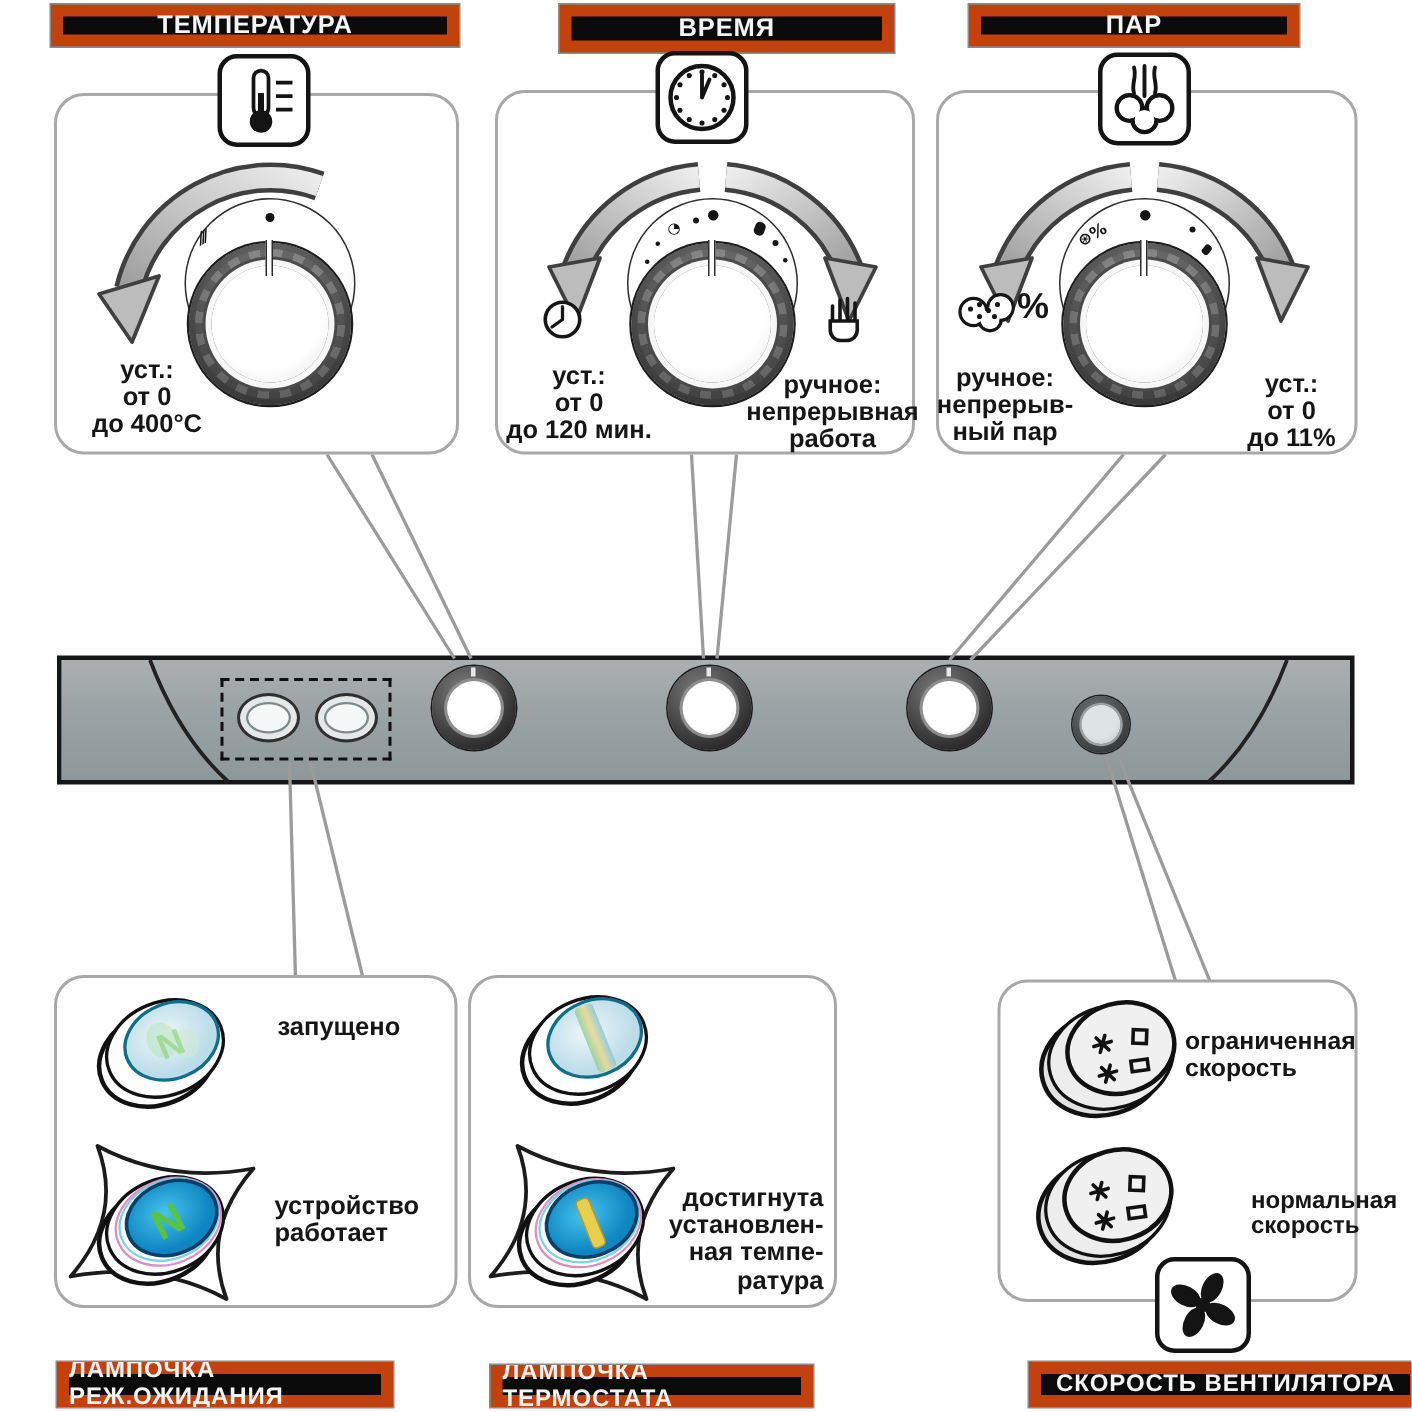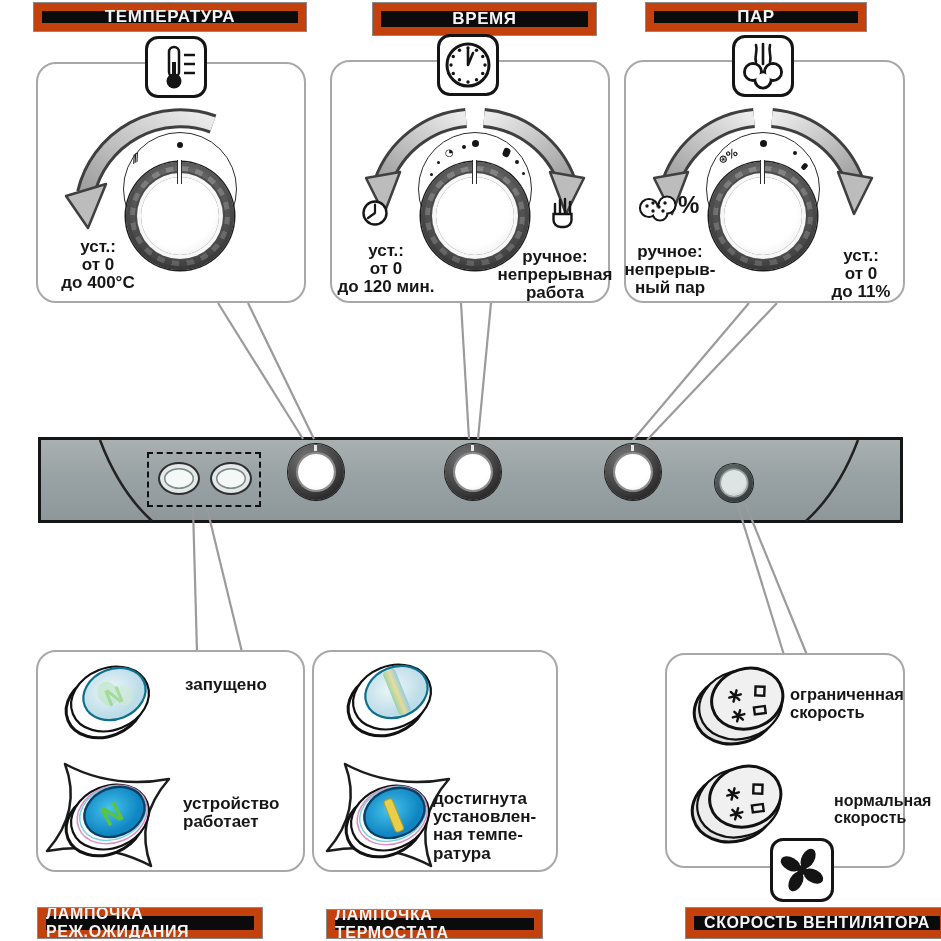--- a/index.html
+++ b/index.html
@@ -391,21 +391,21 @@
     <g transform="translate(82,73) rotate(-22)">
       <ellipse cx="-7" cy="4" rx="40" ry="31" fill="#fff" stroke="#111" stroke-width="3"></ellipse>
       <ellipse cx="0" cy="0" rx="40" ry="31" fill="#fff" stroke="#111" stroke-width="2.2"></ellipse>
       <ellipse cx="3" cy="-1.5" rx="36" ry="28" fill="none" stroke="#e08cc0" stroke-width="1.5"></ellipse>
       <ellipse cx="4" cy="-2.5" rx="34" ry="26" fill="none" stroke="#7ad2e4" stroke-width="1.5"></ellipse>
       <ellipse cx="6" cy="-3" rx="31" ry="24" fill="url(#blue2)" stroke="#0a3f66" stroke-width="2.4"></ellipse>
       <rect x="0" y="-18" width="9" height="34" fill="#e7ce4b" stroke="#b89b2e" stroke-width="1" rx="3"></rect>
     </g>
   </svg>
 
-  <div class="caption" style="left:433px; top:790px; width:105px;">
+  <div class="caption" style="left:444px; top:790px; width:105px;text-align:right;">
     <div>достигнута</div>
     <div>установлен-</div>
     <div>ная темпе-</div>
     <div>ратура</div>
   </div>
 
   <svg class="lamp-svg" style="left:688px; top:652px;" width="115" height="100" viewBox="0 0 115 100">
     <g transform="translate(55,50) rotate(-16)">
       <ellipse cx="-9" cy="5" rx="42" ry="34" fill="#e2e2e2" stroke="#111" stroke-width="3"></ellipse>
       <ellipse cx="-3" cy="2" rx="42" ry="34" fill="#ededed" stroke="#111" stroke-width="2.2"></ellipse>

